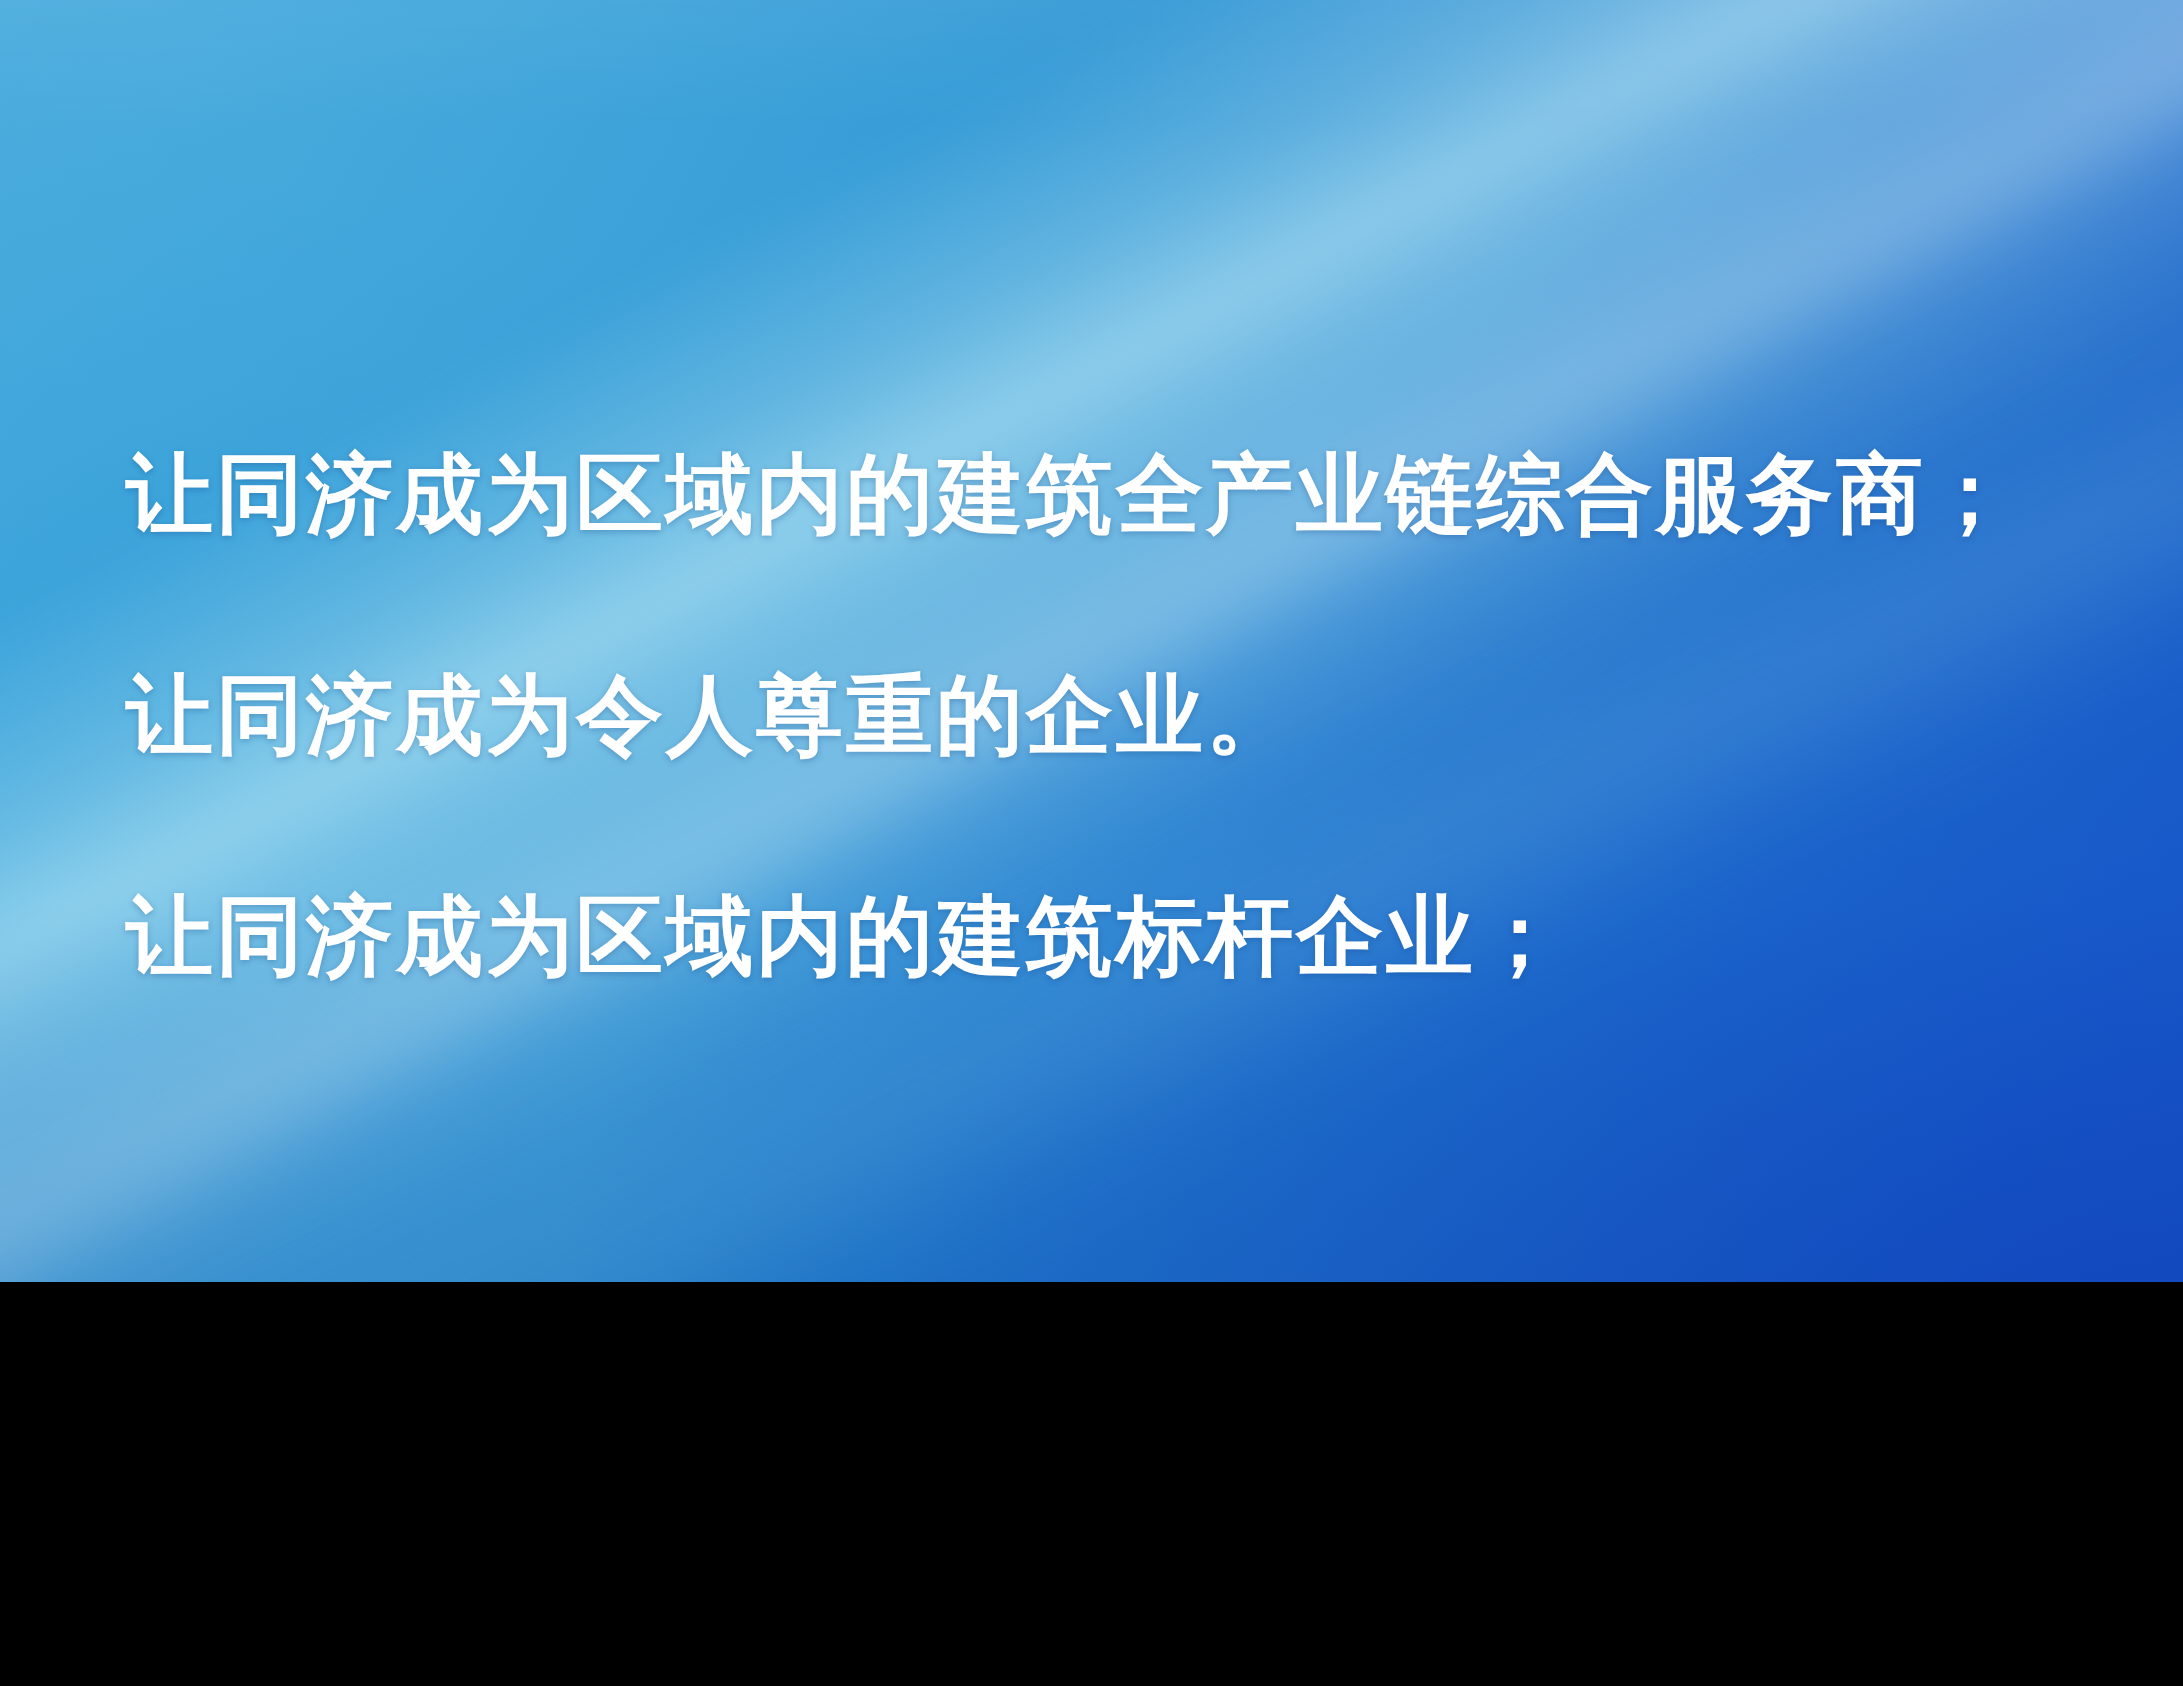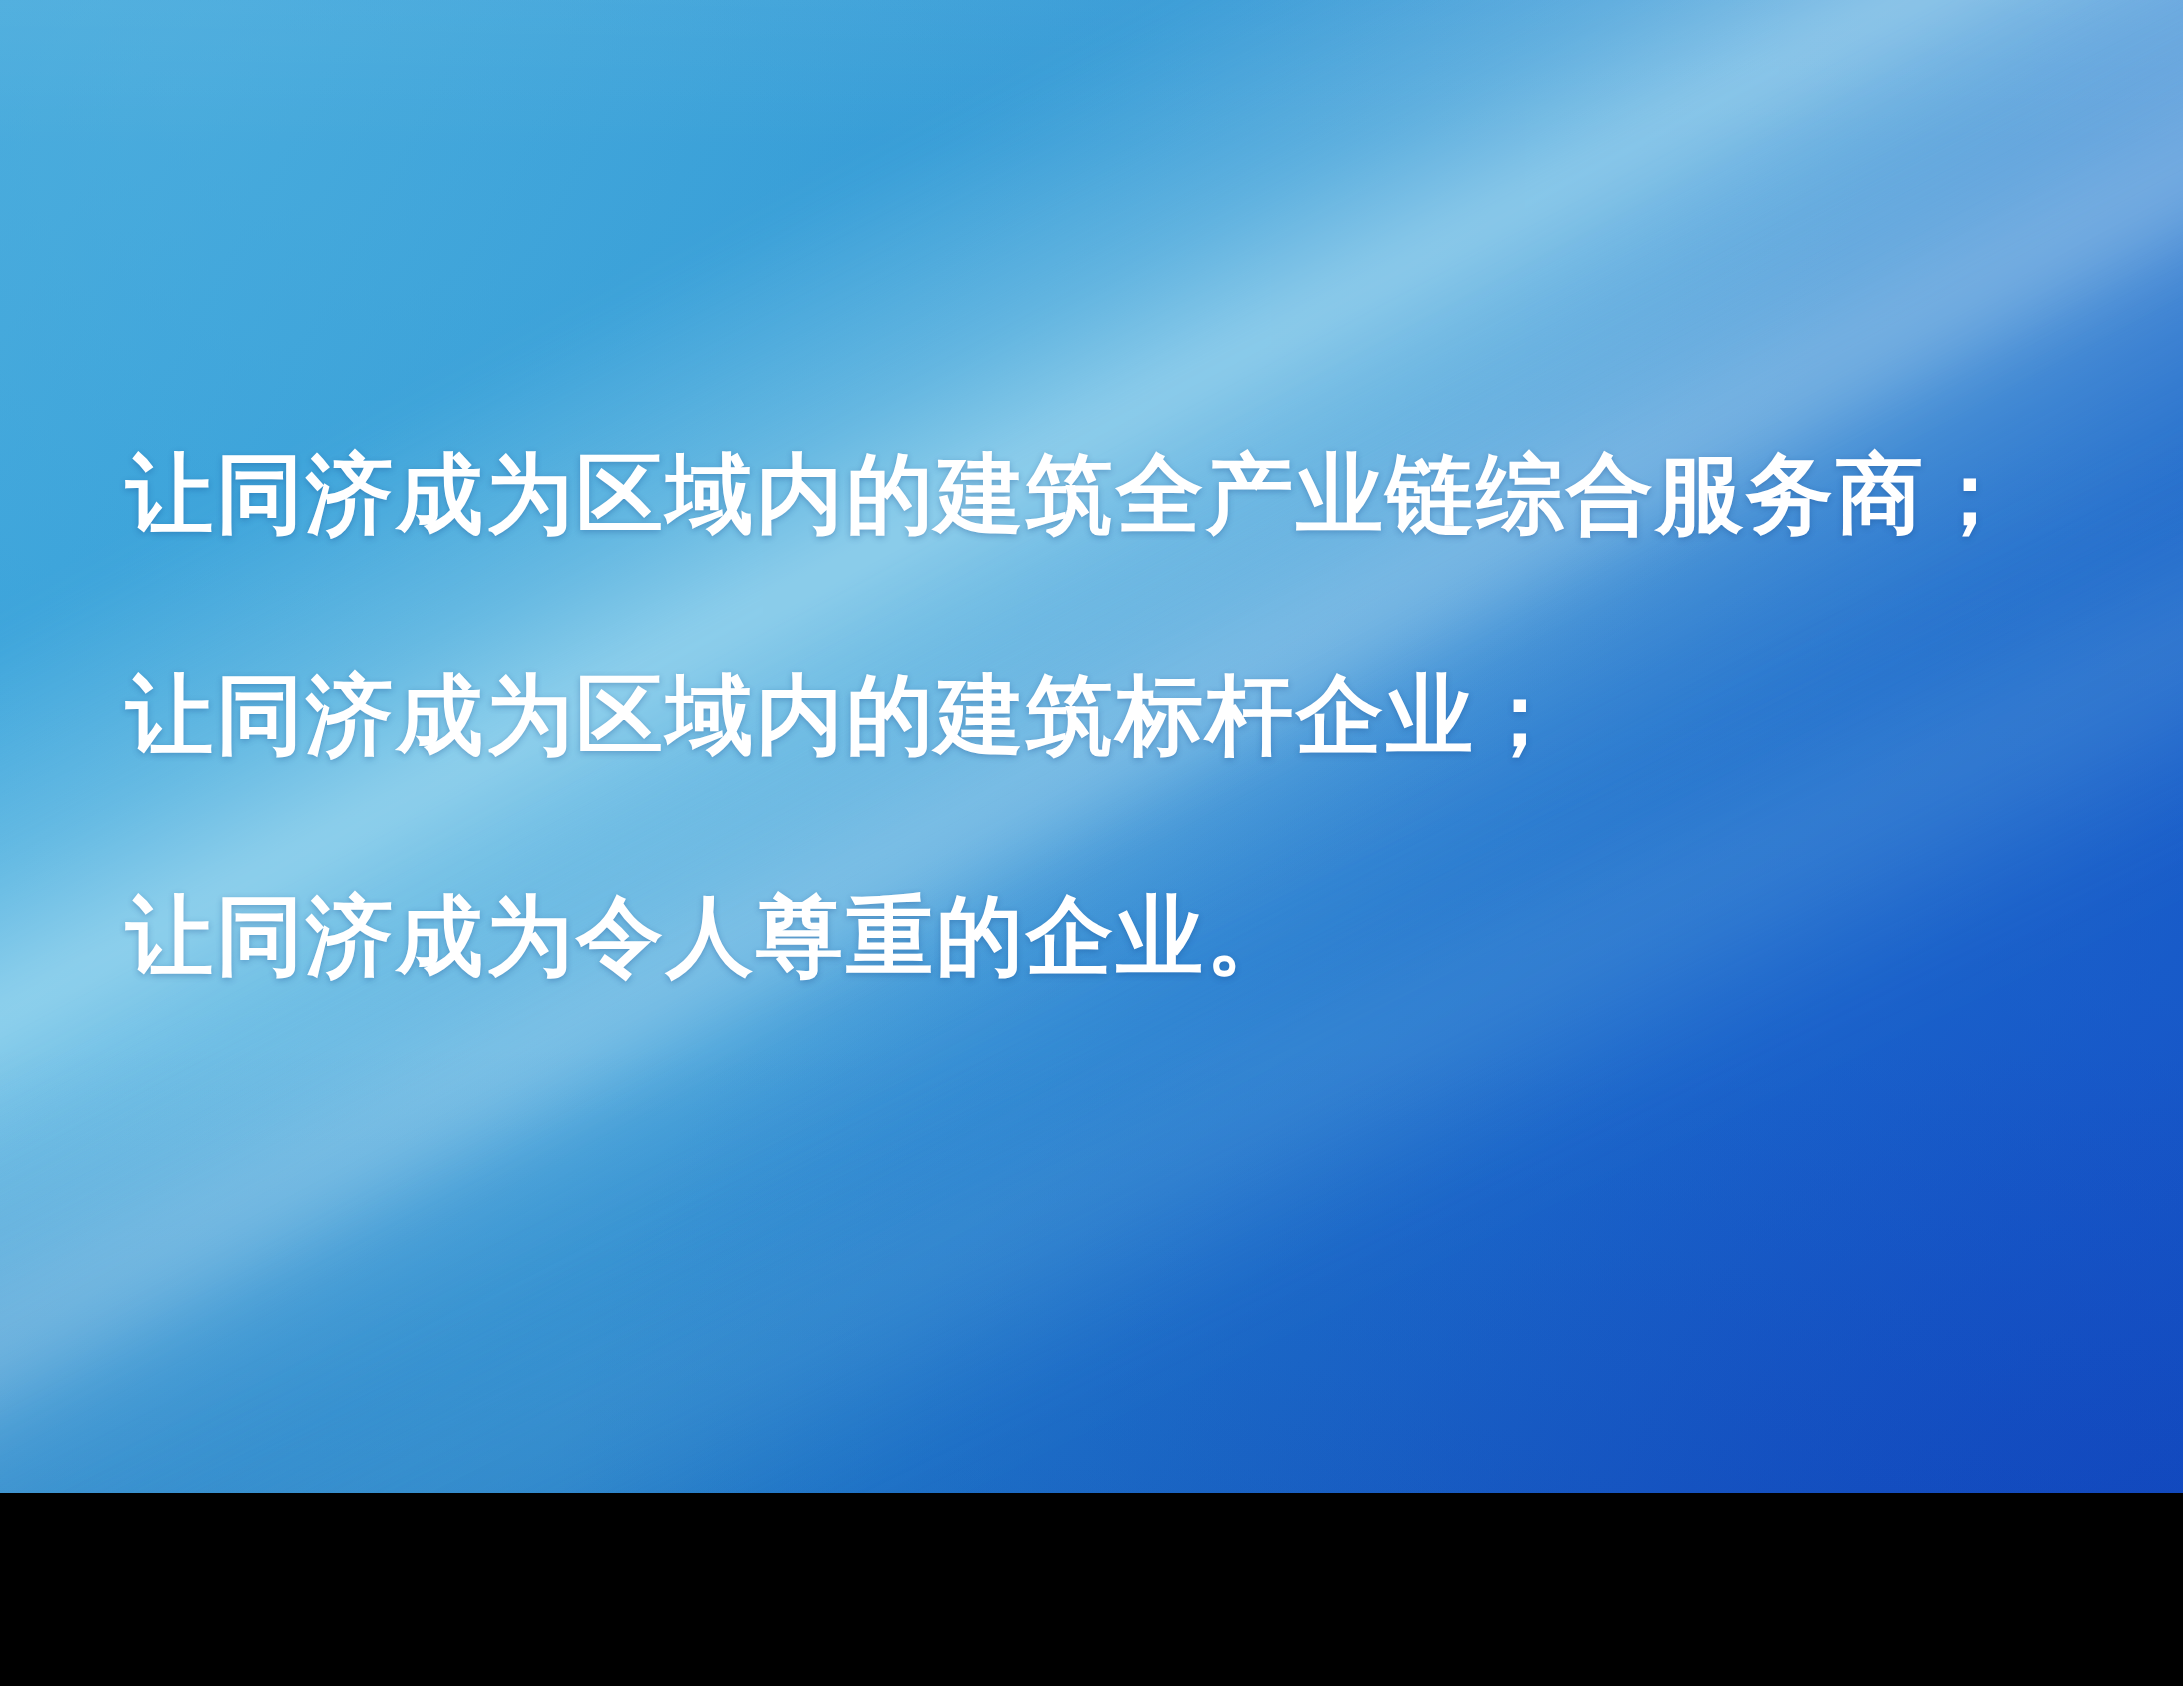--- a/index.html
+++ b/index.html
@@ -3,21 +3,21 @@
 <meta charset="utf-8">
 <style>
   html, body {
     margin: 0;
     padding: 0;
     background: #000;
   }
   #slide {
     position: relative;
     width: 2183px;
-    height: 1493px;
+    height: 1282px;
     overflow: hidden;
     font-family: "DejaVu Serif", "Liberation Serif", serif;
     background: #2a90d2;
   }
 
   
   .bg-base {
     position: absolute;
     inset: 0;
     background: linear-gradient(118deg,
@@ -138,18 +138,18 @@
   <div class="bg-base"></div>
   <div class="bg-corner-tl"></div>
   <div class="bg-corner-br"></div>
   <div class="bg-streak"></div>
   <div class="bg-streak-2"></div>
   <div class="bg-streak-3"></div>
   <div class="bg-vignette"></div>
 
   <div class="text-block">
     <p class="slogan-line">让同济成为区域内的建筑全产业链综合服务商；</p>
+    <p class="slogan-line">让同济成为令人尊重的企业。</p>
     <p class="slogan-line">让同济成为区域内的建筑标杆企业；</p>
-    <p class="slogan-line">让同济成为令人尊重的企业。</p>
   </div>
 
 </div>
 
 
 </body></html>

